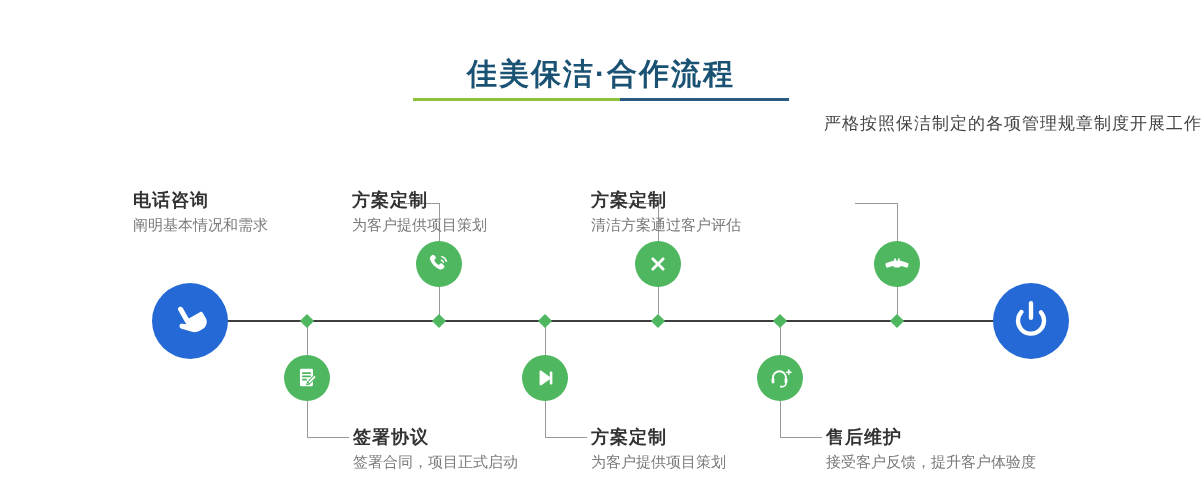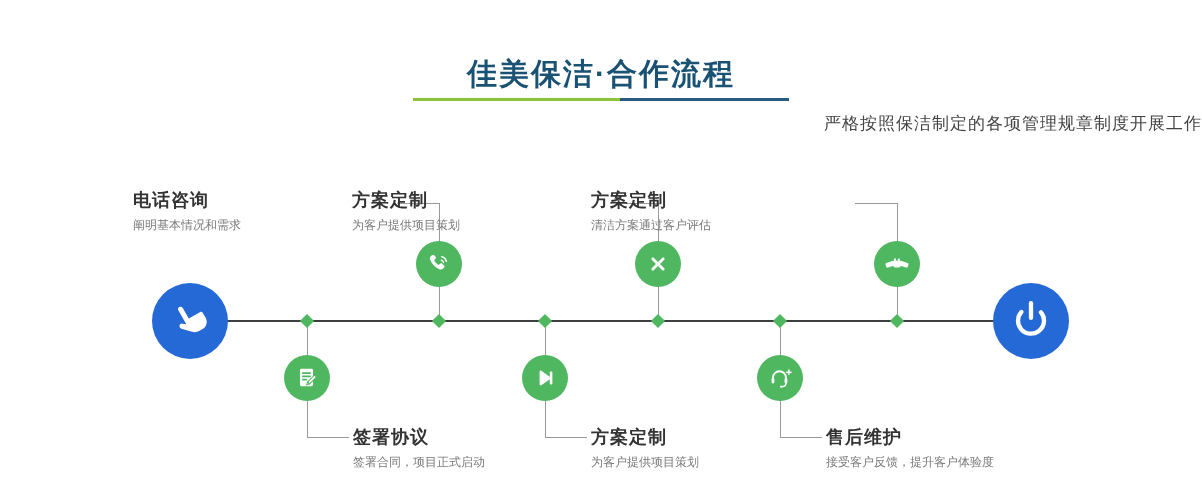--- a/index.html
+++ b/index.html
@@ -89,21 +89,21 @@
   .step-bottom .label {
     left: calc(var(--x) + 46px); width: 320px; top: 426px;
     text-align: left;
   }
   .step-title {
     font-size: 18px; font-weight: 700; line-height: 22px;
     color: var(--step_title);
     letter-spacing: 1px;
   }
   .step-desc {
-    font-size: 12px; line-height: 20px; margin-top: 4px;
+    font-size: 15px; line-height: 20px; margin-top: 4px;
     color: var(--step_desc);
   }
 </style>
 </head>
 <body>
 
 <div class="page">
 
   <h1 class="title">佳美保洁·合作流程</h1>
   <div class="title-underline"></div>

